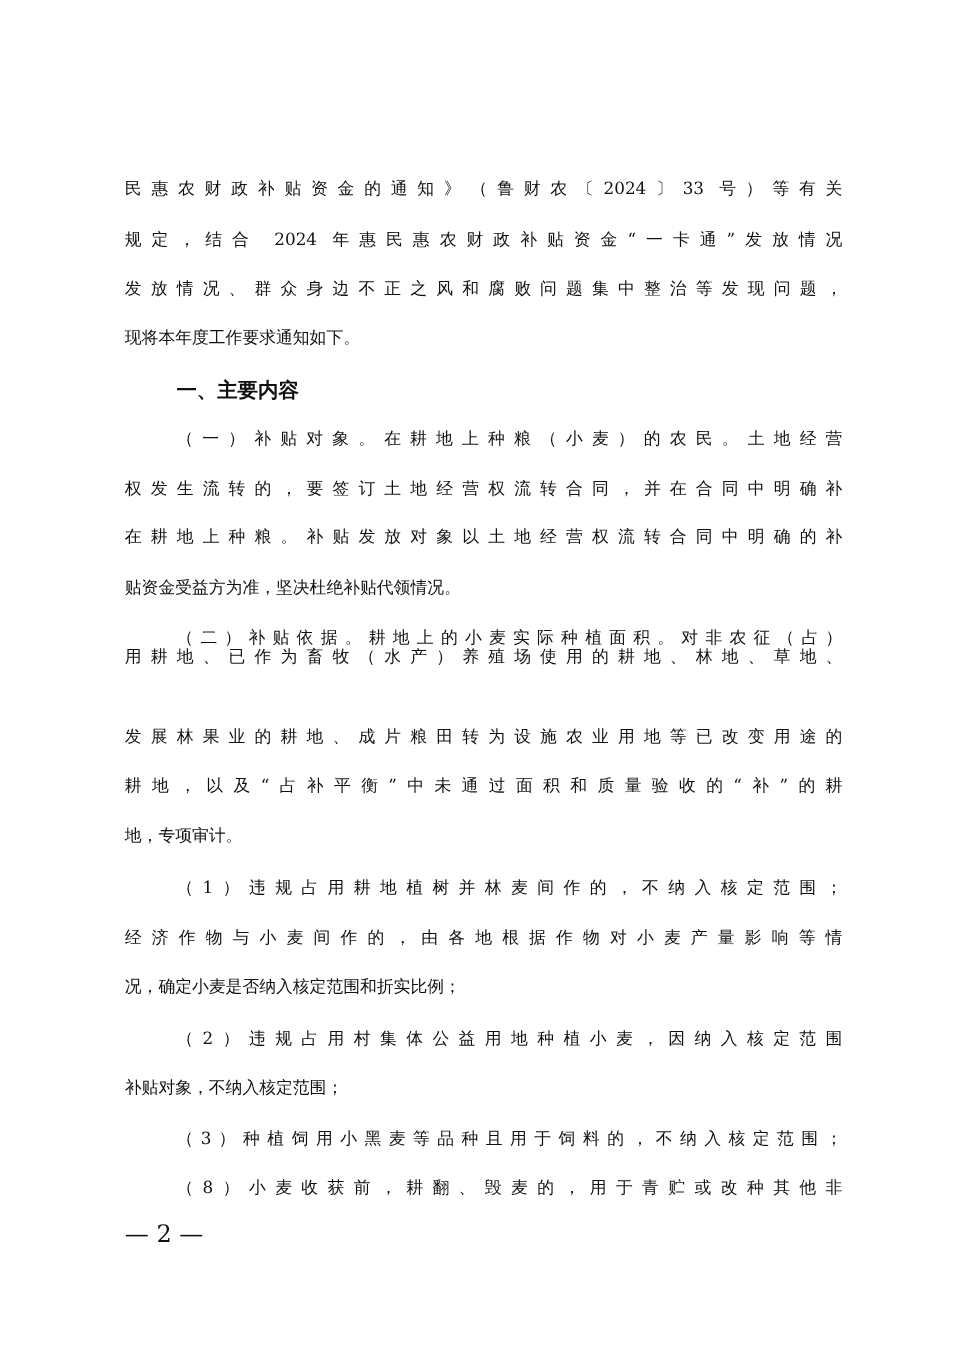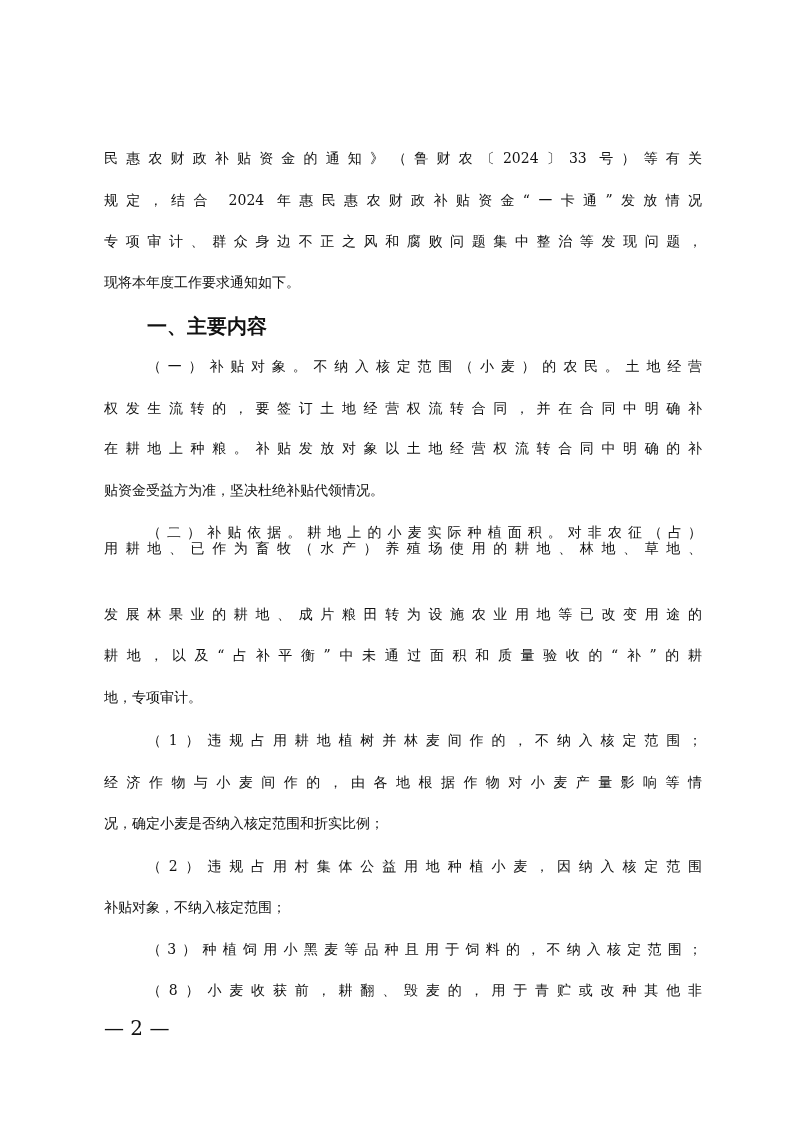--- a/index.html
+++ b/index.html
@@ -3,35 +3,35 @@
 <meta charset="utf-8">
 <style>
   html, body { margin: 0; padding: 0; background: #ffffff; }
   body { width: 800px; height: 1132px; position: relative; overflow: hidden;
          font-family: "DejaVu Serif", "Liberation Serif", serif; color: #111; }
   .page { position: absolute; left: 104px; top: 0; width: 598px; }
   .line { position: absolute; left: 0; width: 598px; font-size: 14px; line-height: 28px;
           white-space: nowrap; text-align: justify; text-align-last: justify; letter-spacing: 0px; }
   .line.last { text-align-last: left; }
   .indent { padding-left: 43px; box-sizing: border-box; }
-  .heading { font-family: Liberation Serif, serif; font-weight: bold; font-size: 20px; }
+  .heading { font-family: Liberation Serif, serif; font-weight: bold; font-size: 17px; }
   .footer { position: absolute; left: 104px; top: 1014px; font-size: 20px; line-height: 28px; white-space: pre; }
 </style>
 </head>
 <body>
 
 <div class="page">
   <div class="line" style="top:144px">民惠农财政补贴资金的通知》（鲁财农〔2024〕33 号）等有关</div>
   <div class="line" style="top:186px">规定，结合 2024 年惠民惠农财政补贴资金“一卡通”发放情况</div>
-  <div class="line" style="top:227px">专项审计、群众身边不正之风和腐败问题集中整治等发现问题，</div>
+  <div class="line" style="top:227px">发放情况、群众身边不正之风和腐败问题集中整治等发现问题，</div>
   <div class="line last" style="top:268px">现将本年度工作要求通知如下。</div>
 
   <div class="line last indent heading" style="top:312px">一、主要内容</div>
 
-  <div class="line indent" style="top:352px">（一）补贴对象。不纳入核定范围（小麦）的农民。土地经营</div>
+  <div class="line indent" style="top:352px">（一）补贴对象。在耕地上种粮（小麦）的农民。土地经营</div>
   <div class="line" style="top:394px">权发生流转的，要签订土地经营权流转合同，并在合同中明确补</div>
   <div class="line" style="top:434px">在耕地上种粮。补贴发放对象以土地经营权流转合同中明确的补</div>
   <div class="line last" style="top:476px">贴资金受益方为准，坚决杜绝补贴代领情况。</div>
 
   <div class="line indent" style="top:518px">（二）补贴依据。耕地上的小麦实际种植面积。对非农征（占）</div>
   <div class="line" style="top:534px">用耕地、已作为畜牧（水产）养殖场使用的耕地、林地、草地、</div>
   <div class="line" style="top:600px">发展林果业的耕地、成片粮田转为设施农业用地等已改变用途的</div>
   <div class="line" style="top:641px">耕地，以及“占补平衡”中未通过面积和质量验收的“补”的耕</div>
   <div class="line last" style="top:683px">地，专项审计。</div>
 

